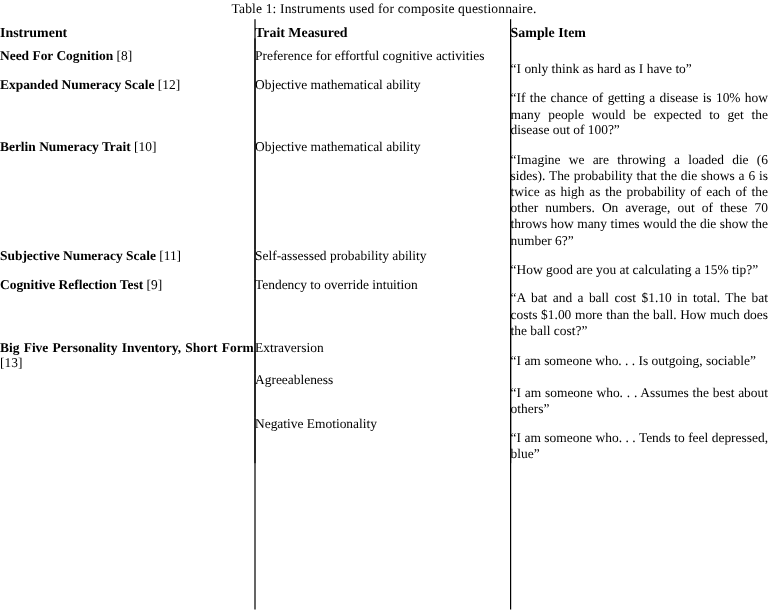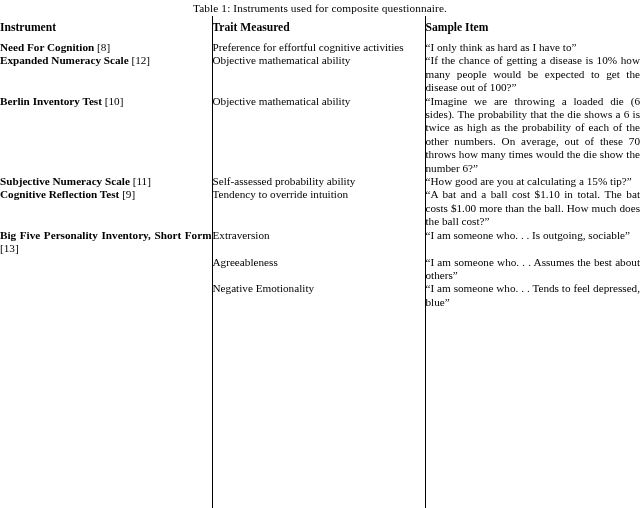--- a/index.html
+++ b/index.html
@@ -97,20 +97,21 @@
   }
 
   .trait {
     line-height: 13.4px;
   }
   .sample {
     line-height: 13.4px;
     text-align: justify;
     text-align-last: left;
     hyphens: auto;
+    margin-top: 11px;
   }
   .trait.hyph {
     text-align: justify;
     text-align-last: left;
   }
 
   
   .body-row > td { padding-top: 5px; }
   .sub-row > td { padding-top: 7px; }
 
@@ -172,21 +173,21 @@
           <td class="cell cell-2 vsep">
             <div class="trait">Objective mathematical ability</div>
           </td>
           <td class="cell cell-3 vsep">
             <div class="sample">“If the chance of getting a disease is 10% how many people would be expected to get the disease out of 100?”</div>
           </td>
         </tr>
 
         <tr class="body-row">
           <td class="cell cell-1">
-            <span class="inst"><span>Berlin Inventory Test</span> <span class="cite">[10]</span></span>
+            <span class="inst"><span>Berlin Numeracy Trait</span> <span class="cite">[10]</span></span>
           </td>
           <td class="cell cell-2 vsep">
             <div class="trait">Objective mathematical ability</div>
           </td>
           <td class="cell cell-3 vsep">
             <div class="sample">“Imagine we are throwing a loaded die (6 sides).  The probability that the die shows a 6 is twice as high as the probability of each of the other numbers.  On average, out of these 70 throws how many times would the die show the number 6?”</div>
           </td>
         </tr>
 
         <tr class="body-row">

